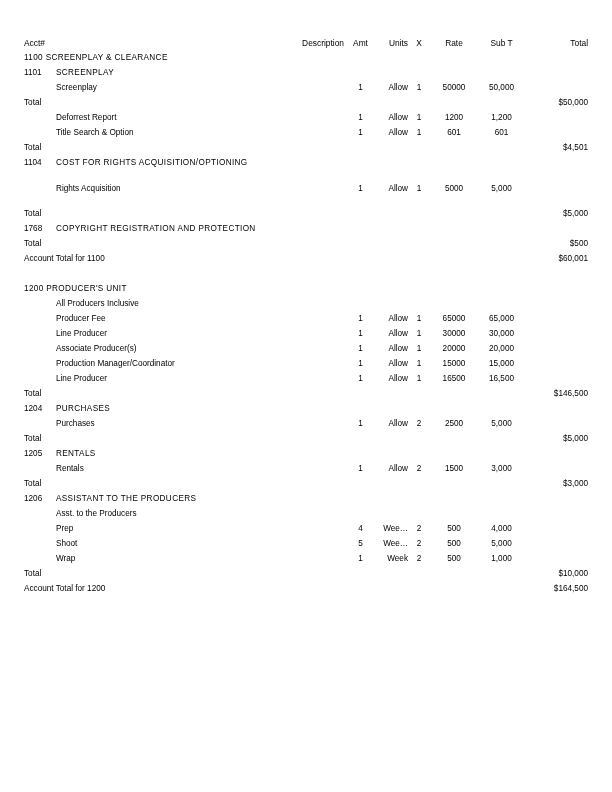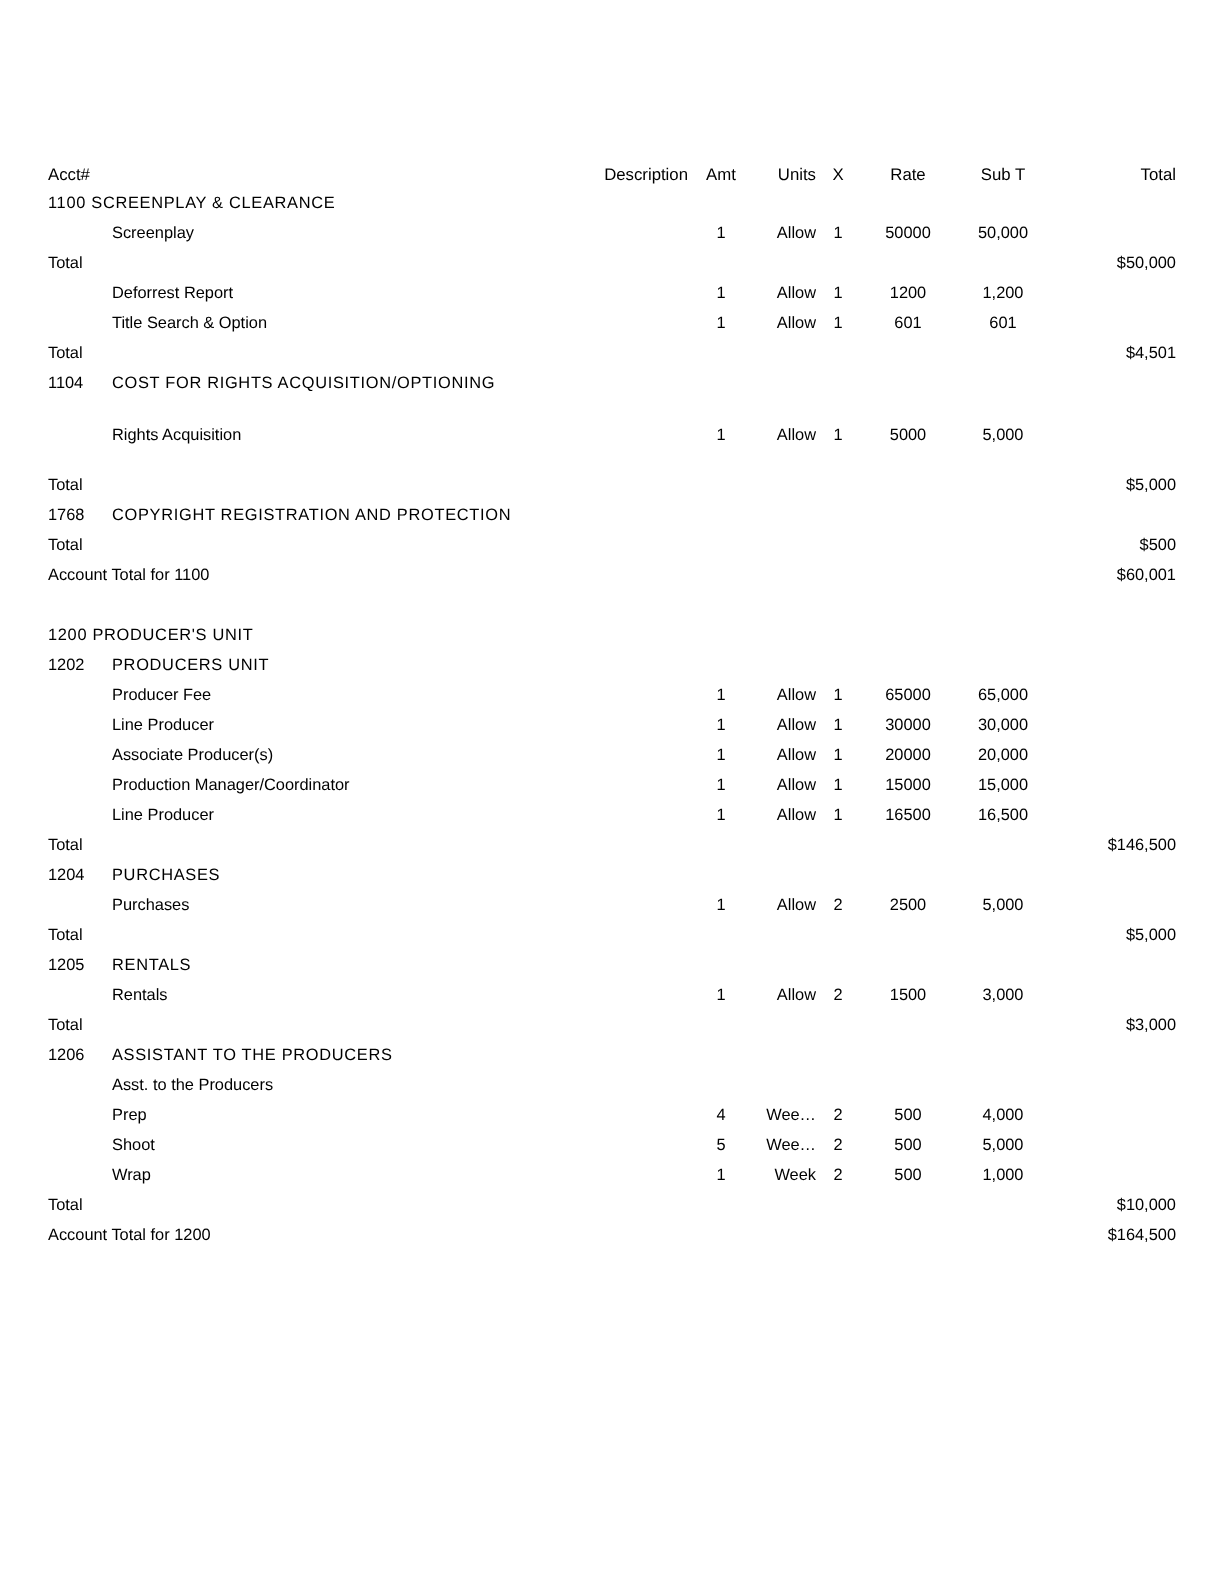--- a/index.html
+++ b/index.html
@@ -13,21 +13,20 @@
     font-family: "Liberation Sans", sans-serif;
     color: #000000;
     -webkit-font-smoothing: none;
   }
 
   #page {
     position: relative;
     width: 612px;
     height: 580px;
     box-sizing: border-box;
-    margin-top: 44px;
   }
 
   #budget-sheet {
     position: absolute;
     left: 24px;
     top: 36px;
     width: 564px;
   }
 
   table.budget {
@@ -106,20 +105,30 @@
             <td class="c-num bt-thick bb">Amt</td>
             <td class="c-units bt-thick bb">Units</td>
             <td class="c-x bt-thick bb">X</td>
             <td class="c-num bt-thick bb">Rate</td>
             <td class="c-num bt-thick bb">Sub T</td>
             <td class="c-total bt-thick bb br">Total</td>
           </tr>
           <tr class="grouphdr">
             <td class="c-acct bb bl br sect-title" colspan="8">1100  SCREENPLAY &amp; CLEARANCE</td>
           </tr>
+          <tr class="grouphdr">
+            <td class="c-acct bb bl br">1101</td>
+            <td class="c-desc bb br sect-title">SCREENPLAY</td>
+            <td class="bb br"></td>
+            <td class="bb br"></td>
+            <td class="bb br"></td>
+            <td class="bb br"></td>
+            <td class="bb br"></td>
+            <td class="bb br"></td>
+          </tr>
           <tr>
             <td class="bl br bb"></td>
             <td class="c-desc br bb">Screenplay</td>
             <td class="c-num br bb">1</td>
             <td class="c-units br bb">Allow</td>
             <td class="c-x br bb">1</td>
             <td class="c-num br bb">50000</td>
             <td class="c-num br bb">50,000</td>
             <td class="br bb"></td>
           </tr>
@@ -192,29 +201,29 @@
           <tr class="acct-total">
             <td class="c-acct bb bl" colspan="7">Account Total for 1100</td>
             <td class="c-total bb br dollar">$60,001</td>
           </tr>
           <tr class="spacer">
             <td class="bb bl br" colspan="8"></td>
           </tr>
           <tr class="grouphdr">
             <td class="c-acct bb bl br sect-title" colspan="8">1200  PRODUCER'S UNIT</td>
           </tr>
-          <tr class="grouphdr">
-            <td class="c-acct bb bl br">1202</td>
-            <td class="c-desc bb br sect-title">PRODUCERS UNIT</td>
-            <td class="bb br"></td>
-            <td class="bb br"></td>
-            <td class="bb br"></td>
-            <td class="bb br"></td>
-            <td class="bb br"></td>
-            <td class="bb br"></td>
+          <tr>
+            <td class="bl br"></td>
+            <td class="c-desc br">All Producers Inclusive</td>
+            <td class="br"></td>
+            <td class="br"></td>
+            <td class="br"></td>
+            <td class="br"></td>
+            <td class="br"></td>
+            <td class="br"></td>
           </tr>
           <tr>
             <td class="bl br"></td>
             <td class="c-desc br">Producer Fee</td>
             <td class="c-num br">1</td>
             <td class="c-units br">Allow</td>
             <td class="c-x br">1</td>
             <td class="c-num br">65000</td>
             <td class="c-num br">65,000</td>
             <td class="br"></td>

